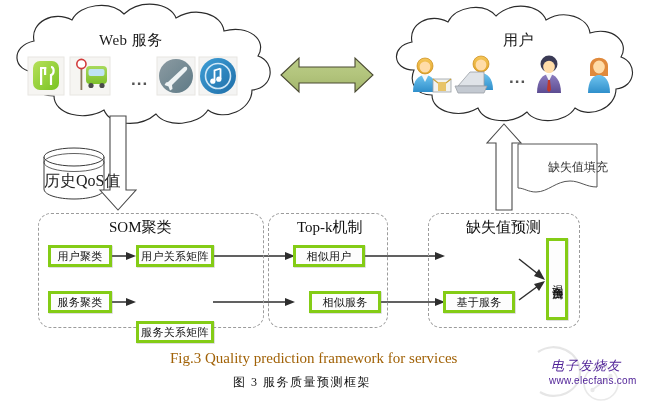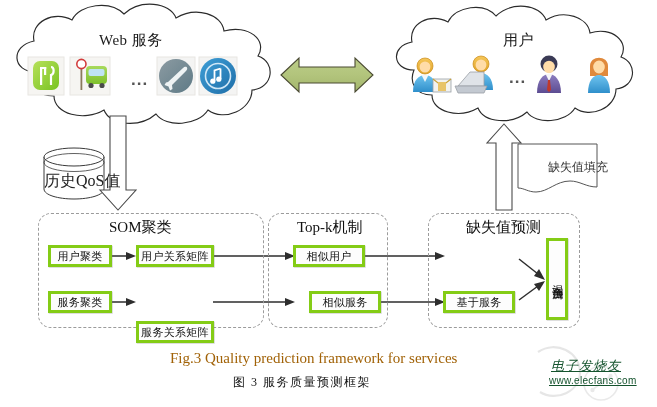--- a/index.html
+++ b/index.html
@@ -110,25 +110,24 @@
     position: absolute;
     font-size: 16px;
     color: #222;
     white-space: nowrap;
     font-family: "Liberation Serif", "DejaVu Serif", serif;
   }
 
   
   .watermark {
     position: absolute;
-    color: #14532d;
+    color: #4c1d95;
     font-family: "Liberation Sans", sans-serif;
     white-space: nowrap;
     user-select: none;
-    text-decoration: underline;
   }
   .wm-cn { font-size: 13px; letter-spacing: 1px; font-style: italic; }
   .wm-url { font-size: 10px; letter-spacing: 0.3px; }
 </style>
 </head>
 <body>
 
 <div id="page">
 
   <svg class="cloud-svg" width="657" height="407" viewBox="0 0 657 407">

